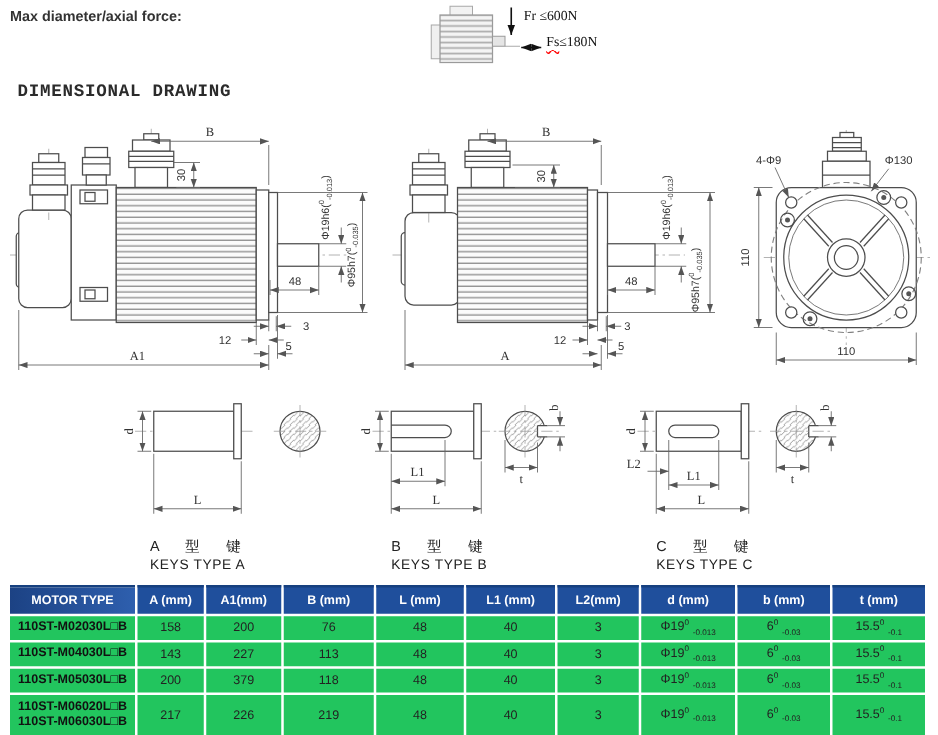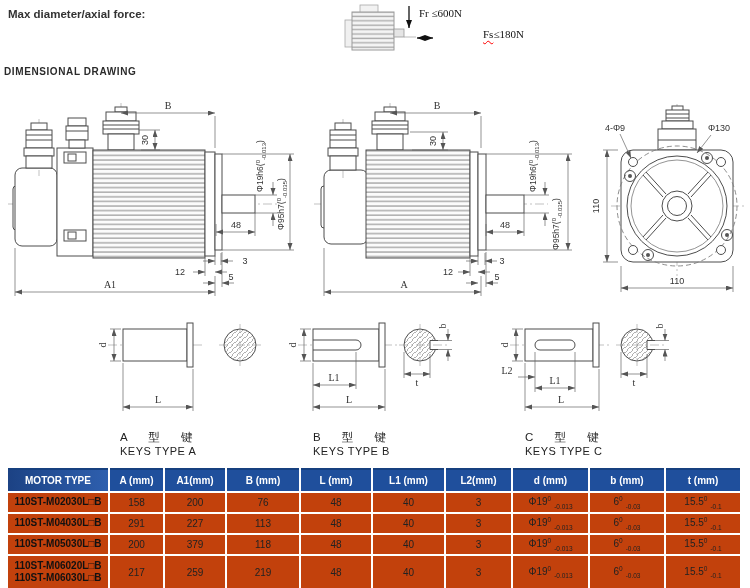--- a/index.html
+++ b/index.html
@@ -1,22 +1,22 @@
 <!DOCTYPE html>
 <html><head>
 <meta charset="utf-8">
 <style>
   html,body{margin:0;padding:0;background:#fff}
   .page{position:relative;width:750px;height:588px;background:#fff;overflow:hidden;
         font-family:"Liberation Sans",sans-serif;padding-left:20px;}
   .hdr-label{position:absolute;left:8px;top:8px;font-size:11.5px;font-weight:bold;color:#333;}
-  .sec-title{position:absolute;left:4px;top:66px;font-size:10px;font-weight:bold;color:#2b2b2b;letter-spacing:.6px;}
+  .sec-title{position:absolute;left:14px;top:66px;font-size:14px;font-weight:bold;color:#2b2b2b;letter-spacing:.6px;font-family:Liberation Mono, monospace;}
   .force-fr{position:absolute;left:419px;top:7px;font-family:"Liberation Serif",serif;font-size:11px;color:#111;}
   .force-fs{position:absolute;left:437px;top:28px;font-family:"Liberation Serif",serif;font-size:11px;color:#111;}
-  .fs-name{text-decoration:underline wavy red;text-decoration-thickness:1px;text-underline-offset:2px;margin-left:46px;}
+  .fs-name{text-decoration:underline wavy red;text-decoration-thickness:1px;text-underline-offset:2px;}
   svg.icon{position:absolute;left:336px;top:2px;}
   svg.draw{position:absolute;left:0;top:90px;}
 
   
   .ol{stroke:#4d4d4d;stroke-width:1;fill:none}
   .olf{stroke:#4d4d4d;stroke-width:1;fill:#fff}
   .dl{stroke:#666;stroke-width:.7;fill:none}
   .cl{stroke:#999;stroke-width:.6;fill:none;stroke-dasharray:9 3 2 3}
   .dsh{stroke:#808080;stroke-width:.9;fill:none;stroke-dasharray:5 3}
   text.dt{font:9px "Liberation Sans",sans-serif;fill:#333}
@@ -26,21 +26,21 @@
   text.cap{font:11px "Liberation Sans",sans-serif;fill:#222;letter-spacing:.5px}
   text.capk{font:11.5px "Liberation Sans",sans-serif;fill:#222;word-spacing:18px}
   .mid{text-anchor:middle}
 
   
   table.spec{position:absolute;left:6px;top:466px;border-collapse:separate;border-spacing:2px;
              background:#fff;table-layout:fixed;}
   table.spec th{background:#1f4f9c;color:#fff;font-size:10px;font-weight:bold;height:21px;padding:0;
                 border-top:2px solid #16407f;}
   table.spec th.first{background:linear-gradient(90deg,#1c4284 0%,#2e5fae 100%);}
-  table.spec td{background:#c2410c;font-size:10px;color:#222;text-align:center;height:19px;padding:0;vertical-align:middle;}
+  table.spec td{background:#22c55e;font-size:10px;color:#222;text-align:center;height:19px;padding:0;vertical-align:middle;}
   table.spec td.model{font-weight:bold;color:#111;}
   table.spec td.model span{white-space:pre-line;line-height:1.25;}
   td sup{font-size:6.5px;vertical-align:super;}
   td sub{font-size:6.5px;vertical-align:sub;margin-left:3px;}
   tr.tall td{height:32px;}
 </style>
 </head>
 <body>
 
 <div class="page">
@@ -449,21 +449,21 @@
         <td>76</td>
         <td>48</td>
         <td>40</td>
         <td>3</td>
         <td><span>Φ19</span><sup>0</sup><sub>-0.013</sub></td>
         <td><span>6</span><sup>0</sup><sub>-0.03</sub></td>
         <td><span>15.5</span><sup>0</sup><sub>-0.1</sub></td>
       </tr>
       <tr>
         <td class="model"><span>110ST-M04030L□B</span></td>
-        <td>291</td>
+        <td>143</td>
         <td>227</td>
         <td>113</td>
         <td>48</td>
         <td>40</td>
         <td>3</td>
         <td><span>Φ19</span><sup>0</sup><sub>-0.013</sub></td>
         <td><span>6</span><sup>0</sup><sub>-0.03</sub></td>
         <td><span>15.5</span><sup>0</sup><sub>-0.1</sub></td>
       </tr>
       <tr>
@@ -475,21 +475,21 @@
         <td>40</td>
         <td>3</td>
         <td><span>Φ19</span><sup>0</sup><sub>-0.013</sub></td>
         <td><span>6</span><sup>0</sup><sub>-0.03</sub></td>
         <td><span>15.5</span><sup>0</sup><sub>-0.1</sub></td>
       </tr>
       <tr class="tall">
         <td class="model"><span>110ST-M06020L□B
 110ST-M06030L□B</span></td>
         <td>217</td>
-        <td>259</td>
+        <td>226</td>
         <td>219</td>
         <td>48</td>
         <td>40</td>
         <td>3</td>
         <td><span>Φ19</span><sup>0</sup><sub>-0.013</sub></td>
         <td><span>6</span><sup>0</sup><sub>-0.03</sub></td>
         <td><span>15.5</span><sup>0</sup><sub>-0.1</sub></td>
       </tr>
     </tbody>
   </table>

